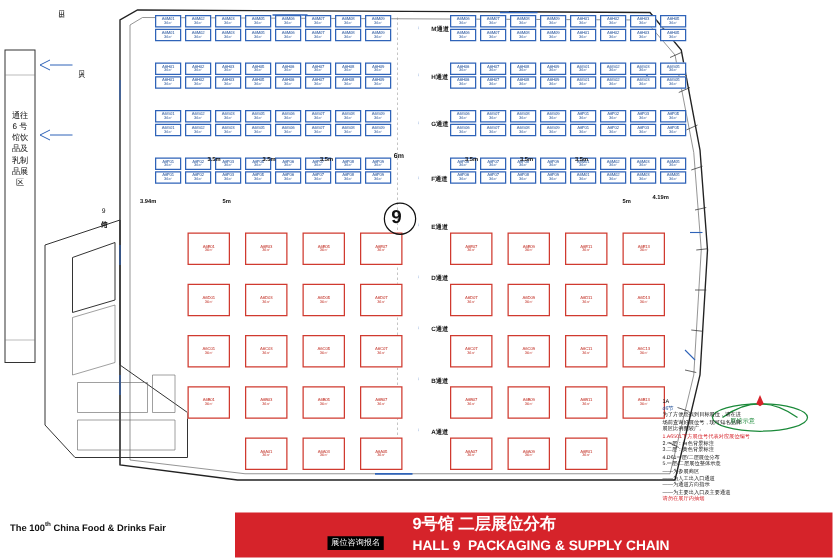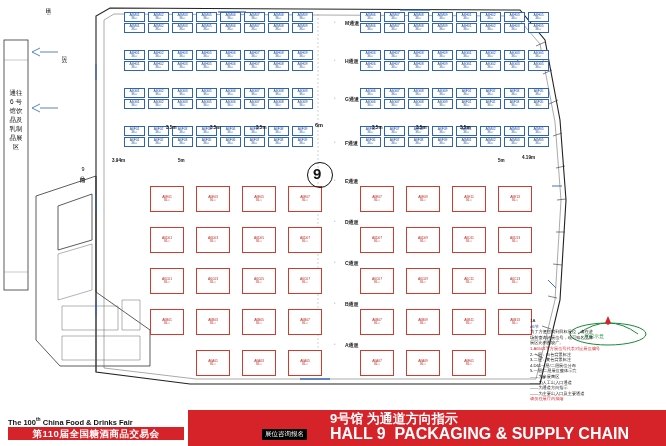--- a/index.html
+++ b/index.html
@@ -92,21 +92,21 @@
   .redbar{
     position:absolute;left:188px;bottom:0px;width:478px;height:36px;
     background:#d6232a;
   }
   .ttl-hall{
     position:absolute;left:330px;bottom:18px;
     color:#ffffff;font-size:13px;font-weight:bold;
   }
   .ttl-hall-en{
     position:absolute;left:330px;bottom:3px;
-    color:#ffffff;font-size:16px;font-weight:bold;
+    color:#ffffff;font-size:11px;font-weight:bold;
   }
   .logo-cn{
     position:absolute;left:8px;bottom:20px;
     font-size:7.5px;color:#111;font-weight:bold;white-space:nowrap;
   }
   .logo-cn sup{font-size:5px;}
   .logo-red{
     position:absolute;left:8px;bottom:6px;
     width:176px;height:13px;background:#d6232a;
   }
@@ -937,22 +937,19 @@
   <span class="ln">——为主要出入口及主要通道</span>
   <span class="ln red">请勿在展厅内抽烟</span>
 </div>
 
 <div class="titlebar">
   <div class="redbar"></div>
   <div class="logo-cn">
     <span>The 100</span><sup>th</sup>
     <span>China Food &amp; Drinks Fair</span>
   </div>
-  <div class="logo-red">
-    <span>第110届全国糖酒商品交易会</span>
-  </div>
   <div class="booth-sale">展位咨询报名</div>
-  <div class="ttl-hall">9号馆 为通道方向指示</div>
+  <div class="ttl-hall">9号馆 二层展位分布</div>
   <div class="ttl-hall-en">
     <span>HALL 9</span>
     &nbsp;<span>PACKAGING &amp; SUPPLY CHAIN</span>
   </div>
 </div>
 
 </body></html>

